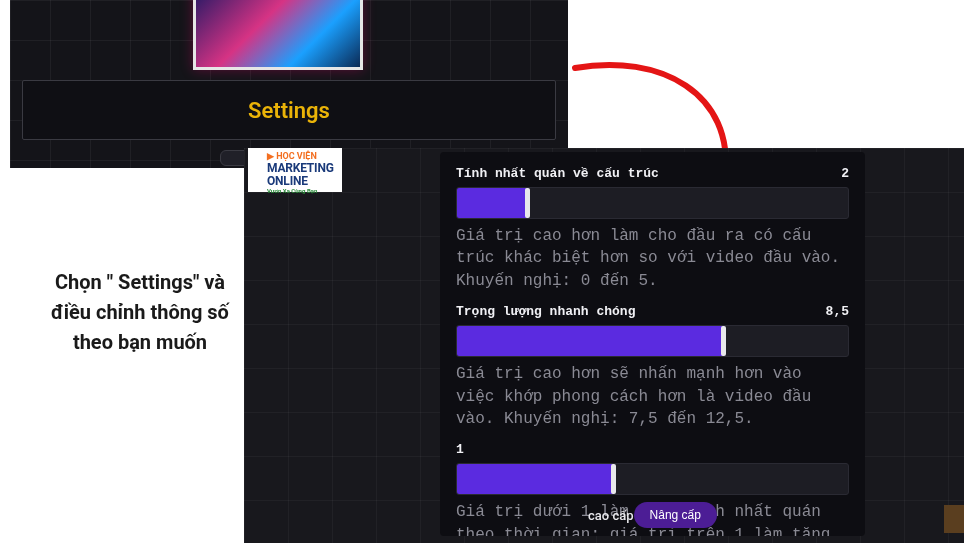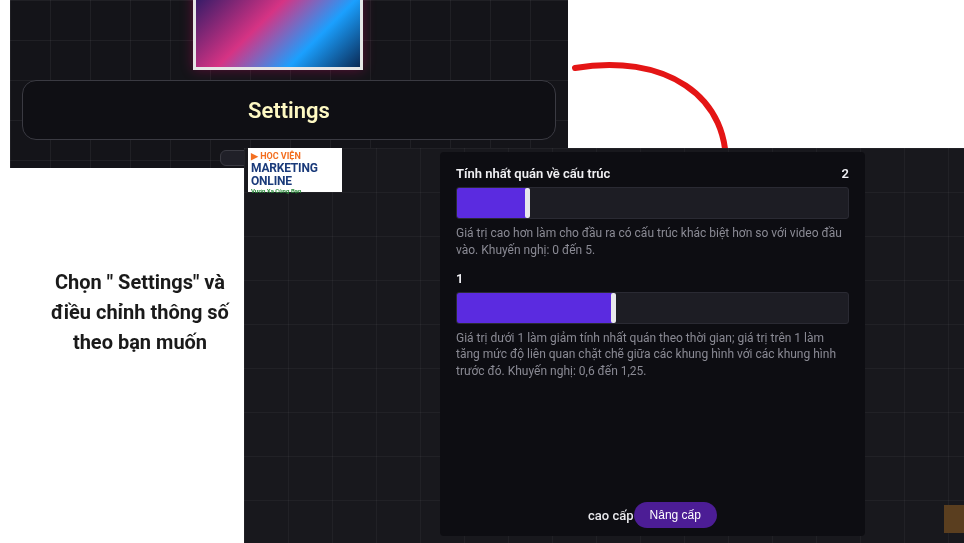--- a/index.html
+++ b/index.html
@@ -36,22 +36,22 @@
     box-shadow: 0 0 12px rgba(255,0,120,0.3);
   }
   .settings-btn {
     position: absolute;
     left: 12px;
     top: 80px;
     width: 534px;
     height: 60px;
     background: #0f0f14;
     border: 1px solid #3a3a42;
-    border-radius: 14px;
-    color: #fef9c3;
+    border-radius: 2px;
+    color: #eab308;
     font-size: 22px;
     font-weight: 600;
     display: flex;
     align-items: center;
     justify-content: center;
     cursor: pointer;
   }
   .top-small-btn {
     position: absolute;
     left: 210px;
@@ -102,40 +102,40 @@
   .logo {
     position: absolute;
     left: 4px;
     top: 0;
     width: 94px;
     height: 44px;
     background: #ffffff;
     font-size: 8px;
     font-weight: 700;
     line-height: 1.1;
-    padding: 4px 3px;
+    padding: 4px 19px;
     color: #333;
   }
   .logo .l1 { color: #f36f21; font-size: 9px; display: block; }
   .logo .l2 { color: #1a3a7a; font-size: 12px; display: block; letter-spacing: -0.2px; }
   .logo .l3 { color: #2a8a3a; font-size: 6px; display: block; }
 
   .sliders-card {
     position: absolute;
     left: 196px;
     top: 4px;
     width: 425px;
     height: 384px;
     background: #0d0d12;
     border-radius: 4px;
     padding: 14px 16px 10px 16px;
     color: #d6d6da;
     overflow: hidden;
   }
-  .slider-block { margin-bottom: 12px; }
+  .slider-block { margin-bottom: 12px; font-family: Liberation Mono, monospace; }
   .slider-head {
     display: flex;
     justify-content: space-between;
     font-size: 13px;
     font-weight: 600;
     color: #f0f0f4;
     margin-bottom: 6px;
   }
   .slider-track {
     position: relative;
@@ -154,21 +154,21 @@
   }
   .slider-thumb {
     position: absolute;
     top: 0;
     width: 5px;
     height: 100%;
     background: #e8e8ec;
     border-radius: 2px;
   }
   .slider-desc {
-    font-size: 12px;
+    font-size: 16px;
     color: #8a8a94;
     line-height: 1.4;
     margin-top: 6px;
   }
   .card-footer {
     position: absolute;
     left: 16px; right: 16px; bottom: 8px;
     display: flex;
     justify-content: center;
     align-items: center;
@@ -236,20 +236,31 @@
         <div class="slider-block">
           <div class="slider-head">
             <span>Tính nhất quán về cấu trúc</span>
             <span>2</span>
           </div>
           <div class="slider-track">
             <div class="slider-fill" style="width:18%"></div>
             <div class="slider-thumb" style="left:calc(18% - 2px)"></div>
           </div>
           <div class="slider-desc">Giá trị cao hơn làm cho đầu ra có cấu trúc khác biệt hơn so với video đầu vào. Khuyến nghị: 0 đến 5.</div>
+        </div>
+        <div class="slider-block">
+          <div class="slider-head">
+            <span>Trọng lượng nhanh chóng</span>
+            <span>8,5</span>
+          </div>
+          <div class="slider-track">
+            <div class="slider-fill" style="width:68%"></div>
+            <div class="slider-thumb" style="left:calc(68% - 2px)"></div>
+          </div>
+          <div class="slider-desc">Giá trị cao hơn sẽ nhấn mạnh hơn vào việc khớp phong cách hơn là video đầu vào. Khuyến nghị: 7,5 đến 12,5.</div>
         </div>
         <div class="slider-block">
           <div class="slider-head">
             <span>1</span>
           </div>
           <div class="slider-track">
             <div class="slider-fill" style="width:40%"></div>
             <div class="slider-thumb" style="left:calc(40% - 2px)"></div>
           </div>
           <div class="slider-desc">Giá trị dưới 1 làm giảm tính nhất quán theo thời gian; giá trị trên 1 làm tăng mức độ liên quan chặt chẽ giữa các khung hình với các khung hình trước đó. Khuyến nghị: 0,6 đến 1,25.</div>

